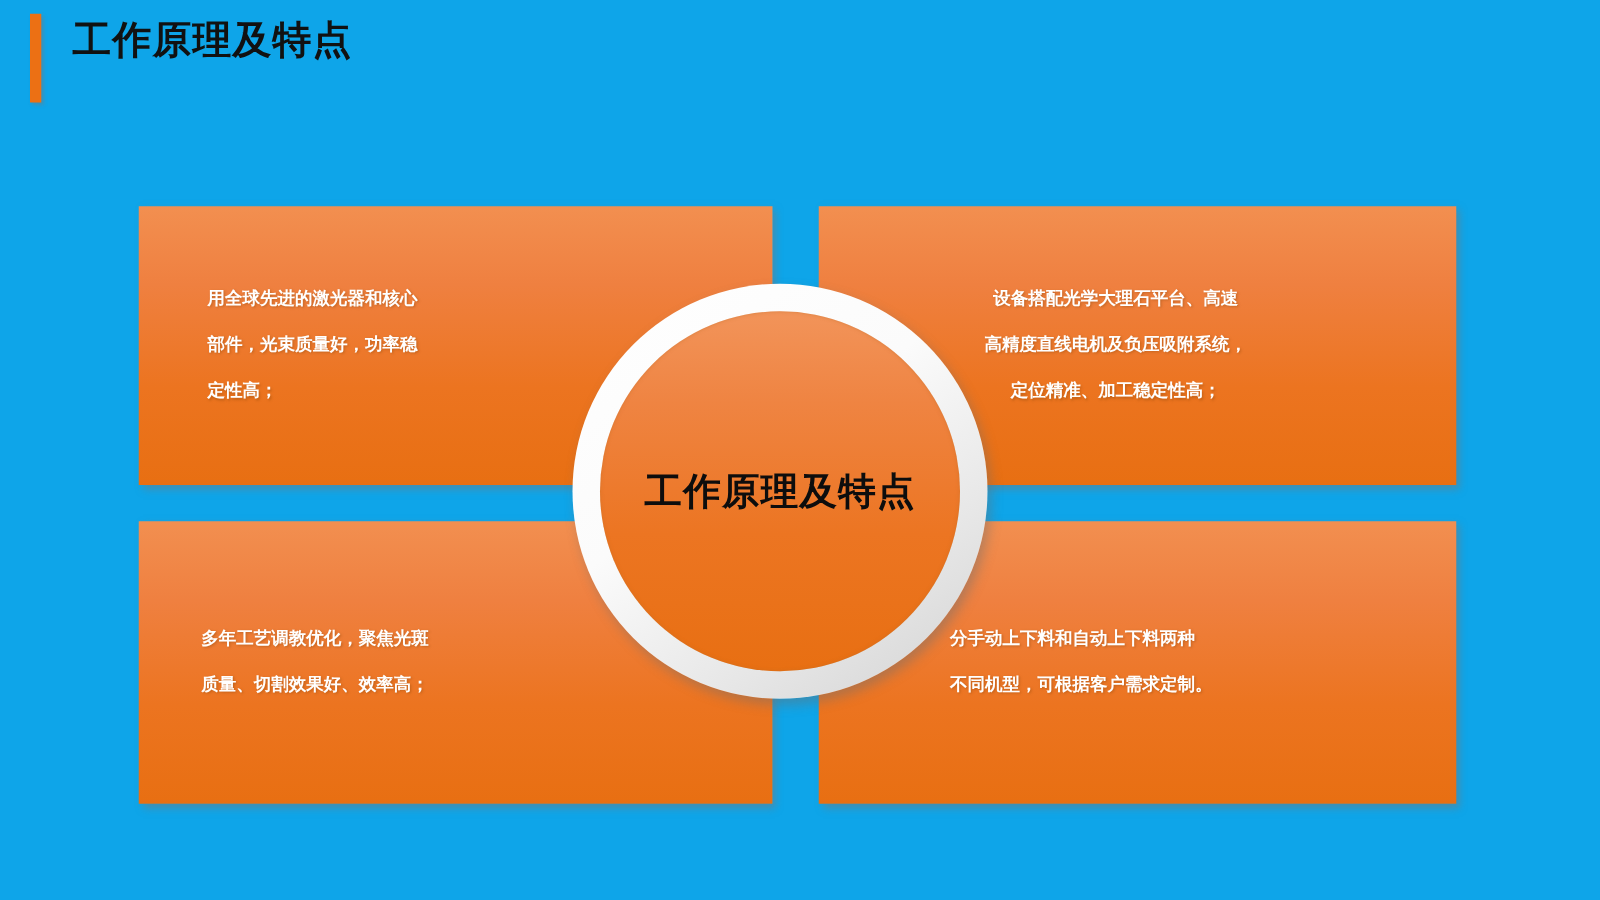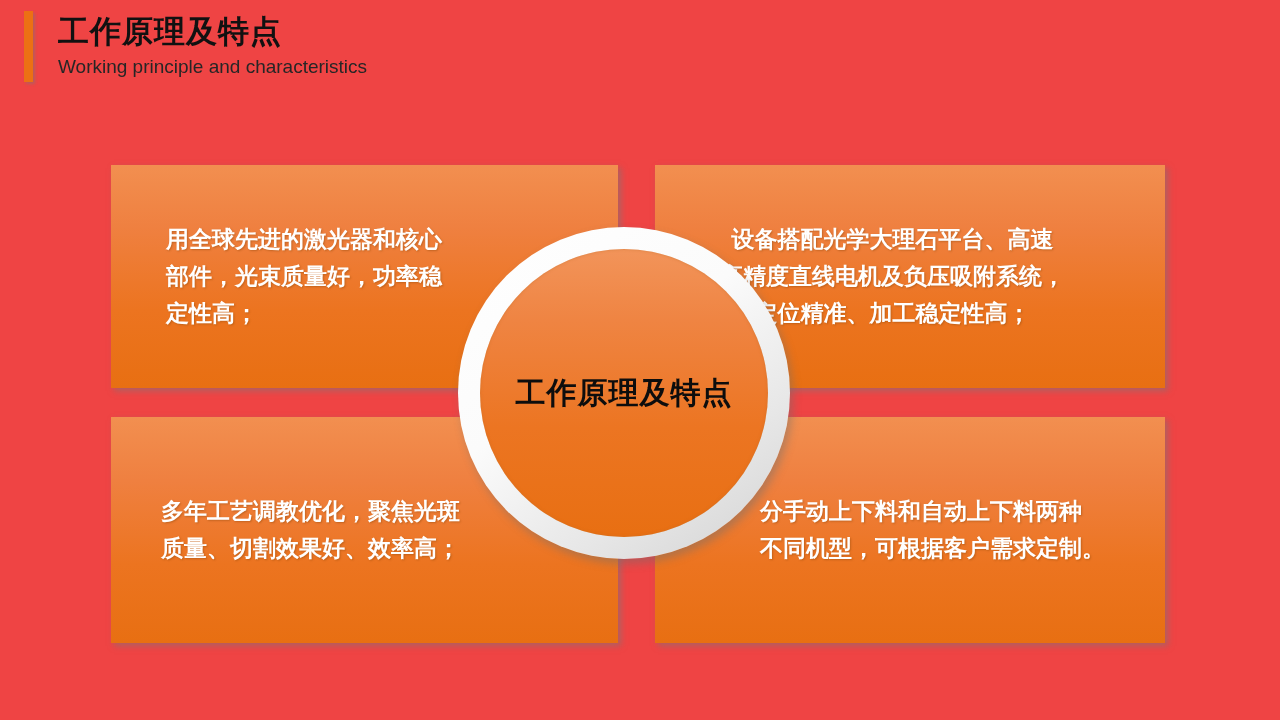--- a/index.html
+++ b/index.html
@@ -15,21 +15,21 @@
     font-family: "Liberation Sans", "DejaVu Sans", sans-serif;
     position: relative;
   }
 
   
   #slide {
     position: absolute;
     left: 0; top: 0;
     width: 1280px;
     height: 720px;
-    background: #ef4444;
+    background: #0ea5e9;
   }
 
   
   #header {
     position: absolute;
     left: 0; top: 0;
     width: 1280px;
     height: 100px;
   }
   #title-accent-bar {
@@ -91,21 +91,21 @@
   }
   #box-bottom-right {
     left: 655px;  top: 417px;
     width: 510px; height: 226px;
     justify-content: flex-end;
   }
 
   .quad-text {
     font-family: "DejaVu Sans", "Liberation Sans", sans-serif;
     color: #ffffff;
-    font-size: 23px;
+    font-size: 14px;
     font-weight: bold;
     line-height: 37px;
     text-shadow: 1px 1px 2px rgba(140,70,10,0.45);
     white-space: pre-line;
   }
   #box-top-left .quad-text {
     text-align: left;
     width: 330px;
     margin-left: 55px;
   }
@@ -168,21 +168,20 @@
 </style>
 </head>
 <body>
 
 <div id="slide">
 
   <div id="header">
     <div id="title-accent-bar"></div>
     <div id="title-block">
       <div id="page-title">工作原理及特点</div>
-      <div id="page-subtitle">Working principle and characteristics</div>
     </div>
   </div>
 
   <div class="quad-box" id="box-top-left">
     <div class="quad-text">用全球先进的激光器和核心
 部件，光束质量好，功率稳
 定性高；</div>
   </div>
 
   <div class="quad-box" id="box-top-right">

